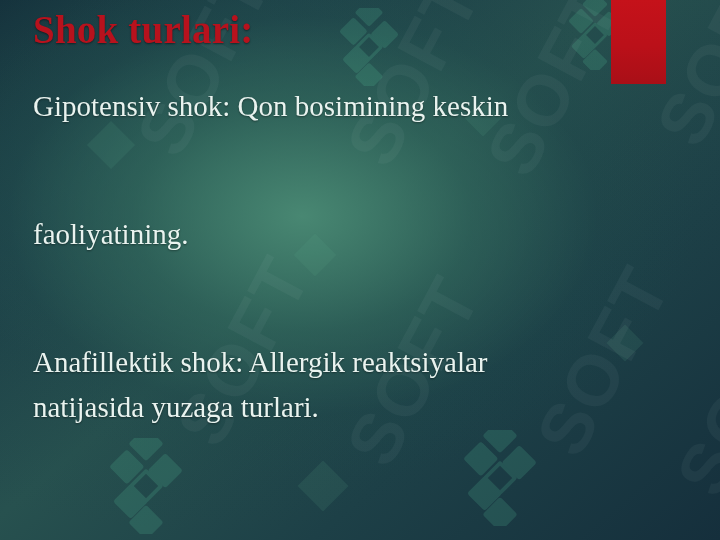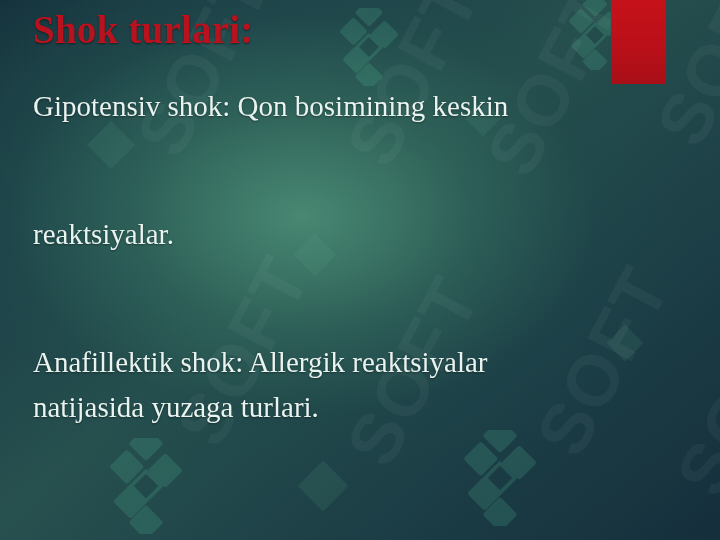--- a/index.html
+++ b/index.html
@@ -172,21 +172,21 @@
 
   <div id="content">
 
     <div id="title">Shok turlari:</div>
 
     <div class="para" id="para-0">
       <span class="ln">Gipotensiv shok: Qon bosimining keskin</span>
     </div>
 
     <div class="para" id="para-1">
-      <span class="ln">reaktsiyalar.</span>
+      <span class="ln">faoliyatining.</span>
     </div>
 
     <div class="para" id="para-2">
       <span class="ln">Anafillektik shok: Allergik reaktsiyalar</span>
       <span class="ln">natijasida yuzaga turlari.</span>
     </div>
 
   </div>
 </div>
 

